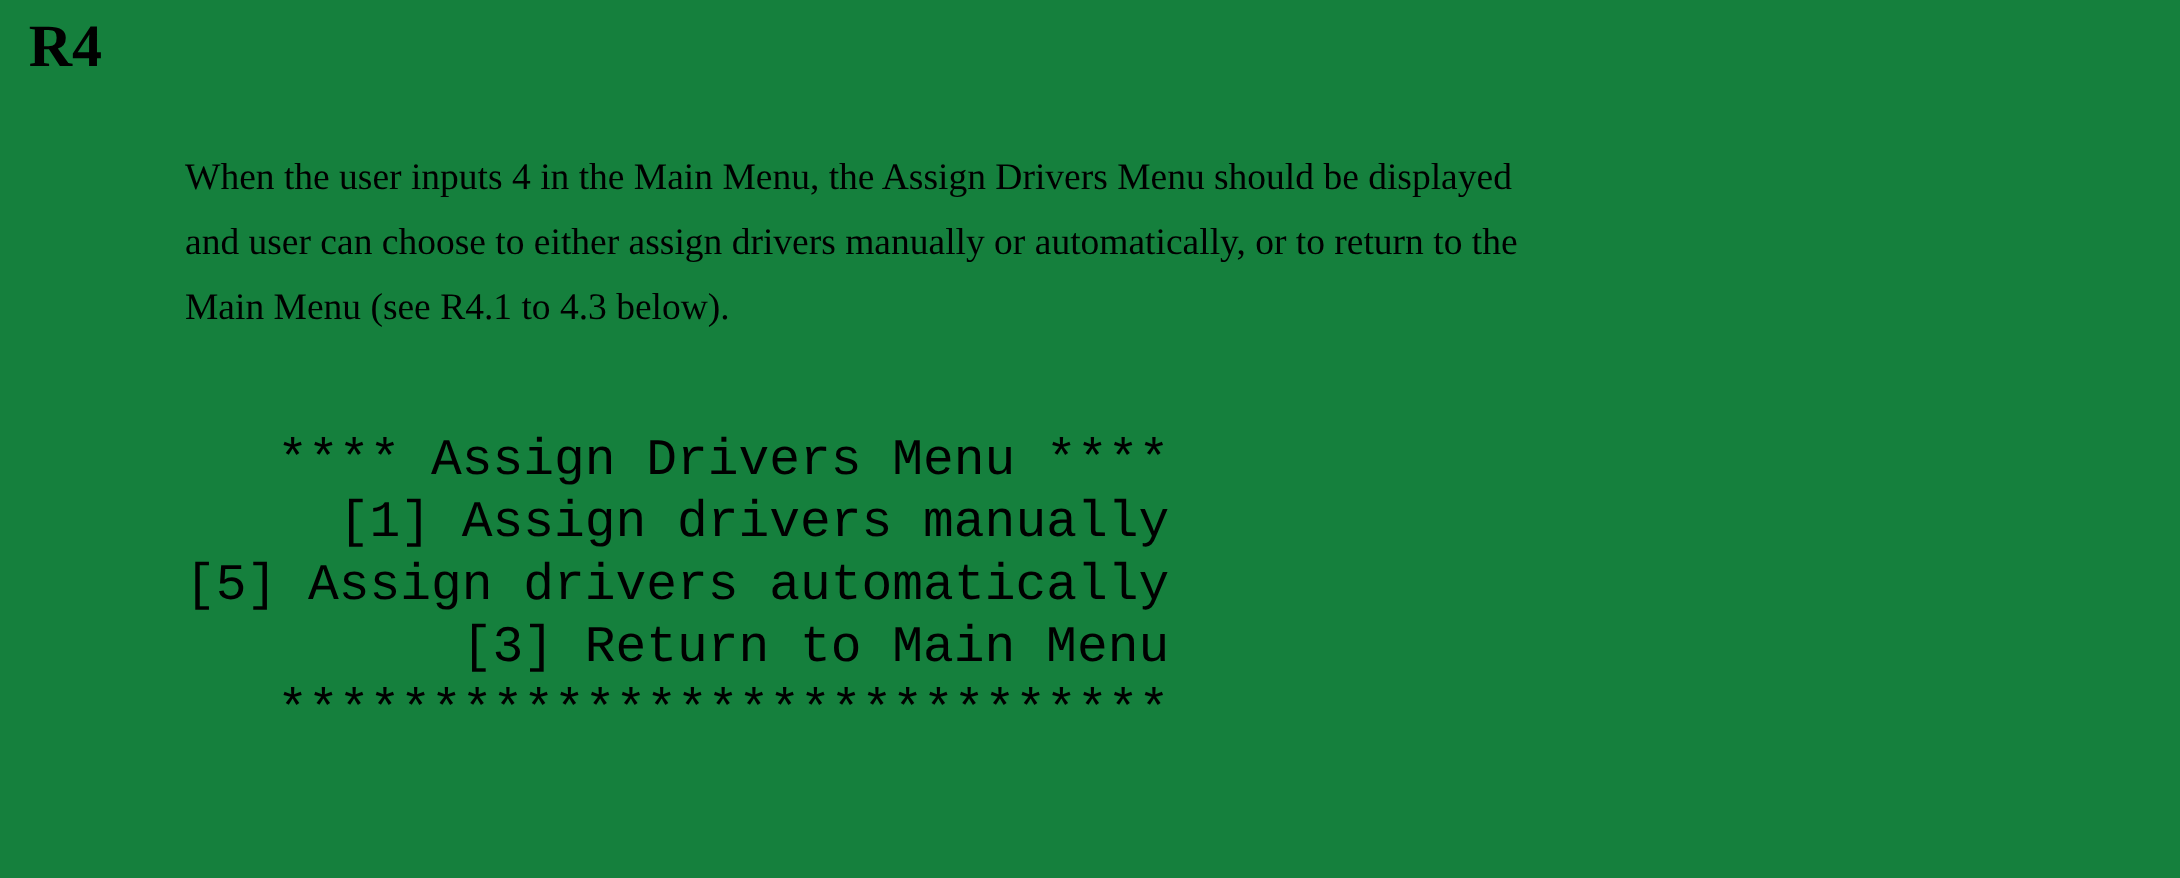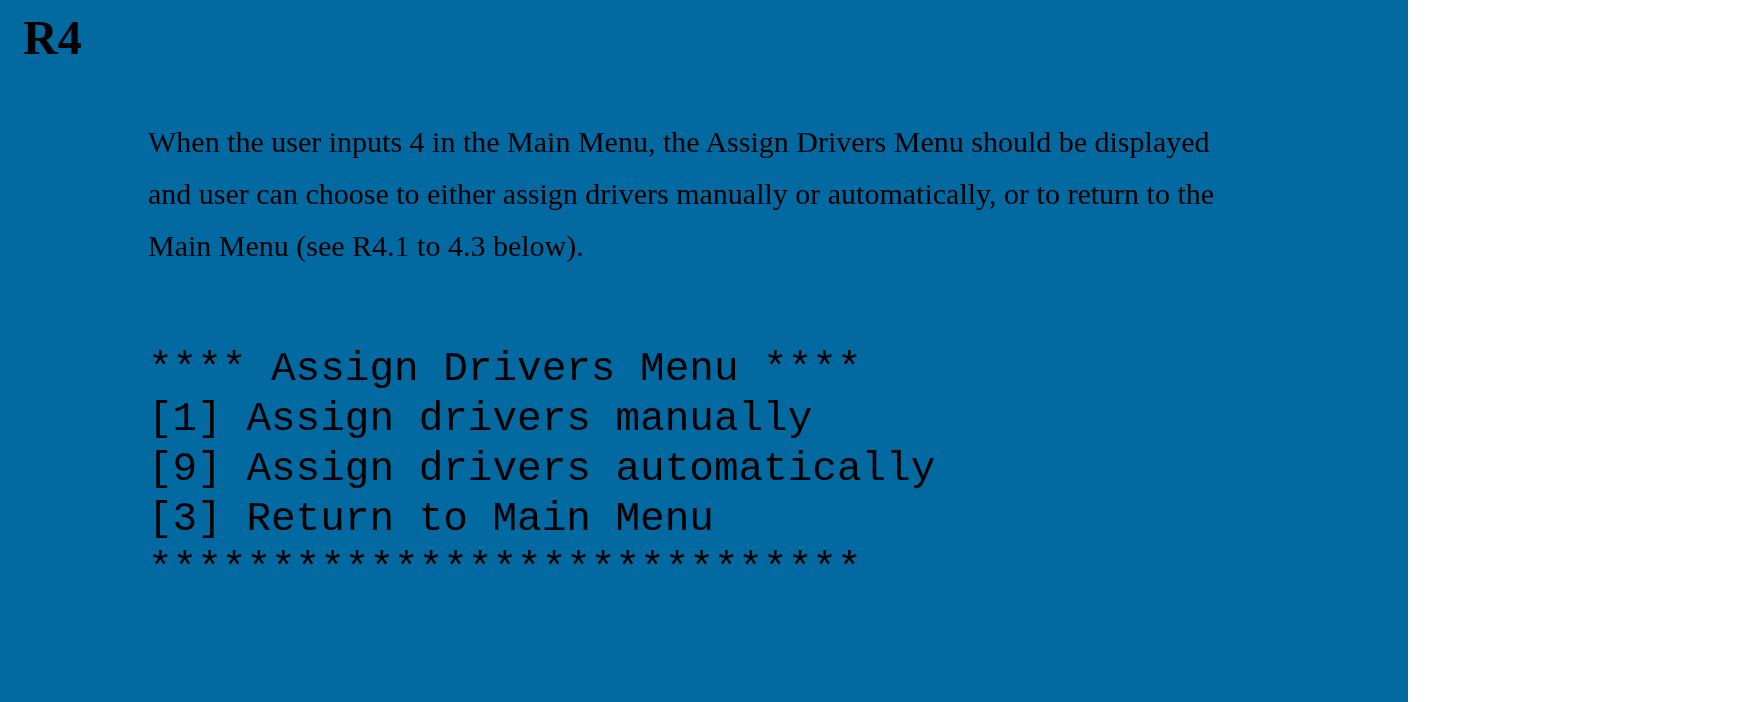--- a/index.html
+++ b/index.html
@@ -2,23 +2,23 @@
 <html><head>
 <meta charset="utf-8">
 <style>
   html, body {
     margin: 0;
     padding: 0;
     background: #ffffff;
   }
   .page {
     position: relative;
-    width: 1408px;
+    width: 1744px;
     height: 702px;
-    background: #0369a1;
+    background: #15803d;
     color: #000000;
     overflow: hidden;
     font-family: "Liberation Serif", serif;
   }
   .req-heading-id {
     position: absolute;
     left: 23px;
     top: 10px;
     font-family: "Liberation Serif", serif;
     font-size: 48px;
@@ -54,37 +54,38 @@
     left: 148px;
     top: 344px;
     font-family: "Liberation Mono", monospace;
     font-size: 41px;
     line-height: 50px;
     font-weight: normal;
   }
   .console-line {
     display: block;
     white-space: pre;
+    text-align: right;
   }
 </style>
 </head>
 <body>
 
 <div class="page">
 
   <div class="req-heading-id">R4</div>
 
 
   <div class="req-paragraph">
     <span class="para-line">When the user inputs 4 in the Main Menu, the Assign Drivers Menu should be displayed</span>
     <span class="para-line">and user can choose to either assign drivers manually or automatically, or to return to the</span>
     <span class="para-line">Main Menu (see R4.1 to 4.3 below).</span>
   </div>
 
   <div class="console-block">
     <span class="console-line">**** Assign Drivers Menu ****</span>
     <span class="console-line">[1] Assign drivers manually</span>
-    <span class="console-line">[9] Assign drivers automatically</span>
+    <span class="console-line">[5] Assign drivers automatically</span>
     <span class="console-line">[3] Return to Main Menu</span>
     <span class="console-line">*****************************</span>
   </div>
 
 </div>
 
 </body></html>

